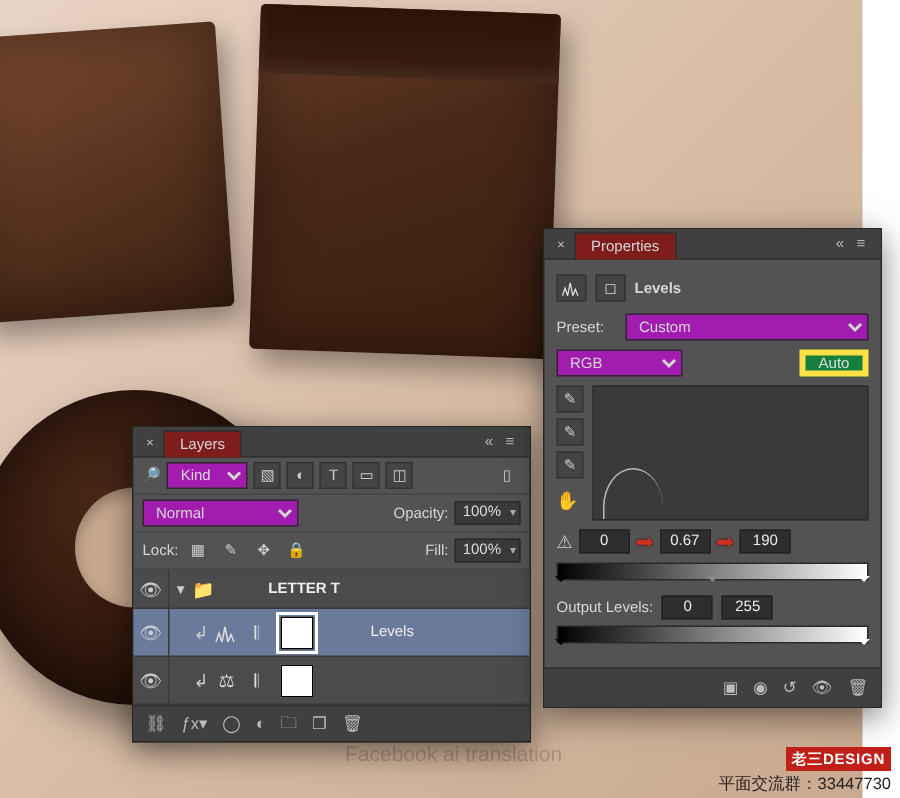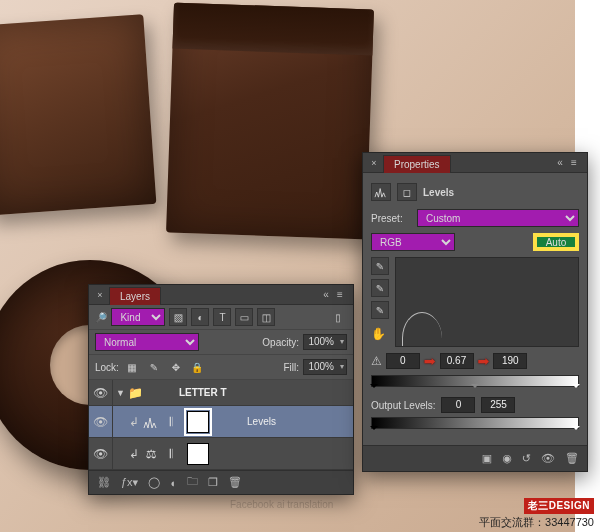--- a/index.html
+++ b/index.html
@@ -67,21 +67,21 @@
   .grad-strip .tri { position:absolute; bottom:-6px; width:0; height:0; border:4px solid transparent; }
   .tri.b { left:-2px; border-top-color:#000; }
   .tri.g { left:50%; transform:translateX(-50%); border-top-color:#888; }
   .tri.w { right:-2px; border-top-color:#fff; }
   .out-row { display:flex; align-items:center; gap:6px; margin-top:10px; }
   .props-footer { height:26px; background:#404040; display:flex; align-items:center; justify-content:flex-end; gap:10px; padding:0 8px; border-top:1px solid #2f2f2f; }
   .props-footer span { color:#bbb; font-size:11px; }
 
   .watermark { position:absolute; right:6px; bottom:18px; background:#c02018; color:#fff; font-size:10px; padding:1px 4px; font-weight:bold; letter-spacing:.5px; }
   .watermark2 { position:absolute; right:6px; bottom:2px; color:#222; font-size:11px; }
-  .faint { position:absolute; left:230px; bottom:22px; color:rgba(0,0,0,.18); font-size:10px; }
+  .faint { position:absolute; left:230px; bottom:22px; color:rgba(0,0,0,.18); font-size:14px; }
 </style>
 </head>
 <body>
 
 <div class="canvas-bg">
   <div class="cake-letter cake-e"></div>
   <div class="cake-letter cake-t">
       <div class="top"></div>
     </div>
   <div class="donut"></div>

